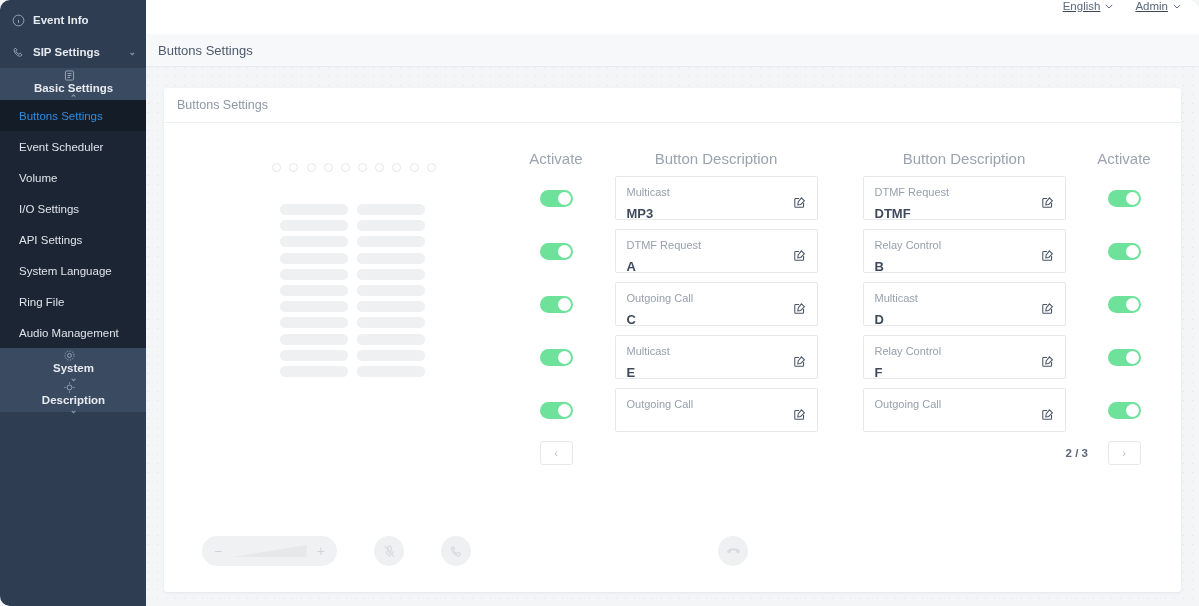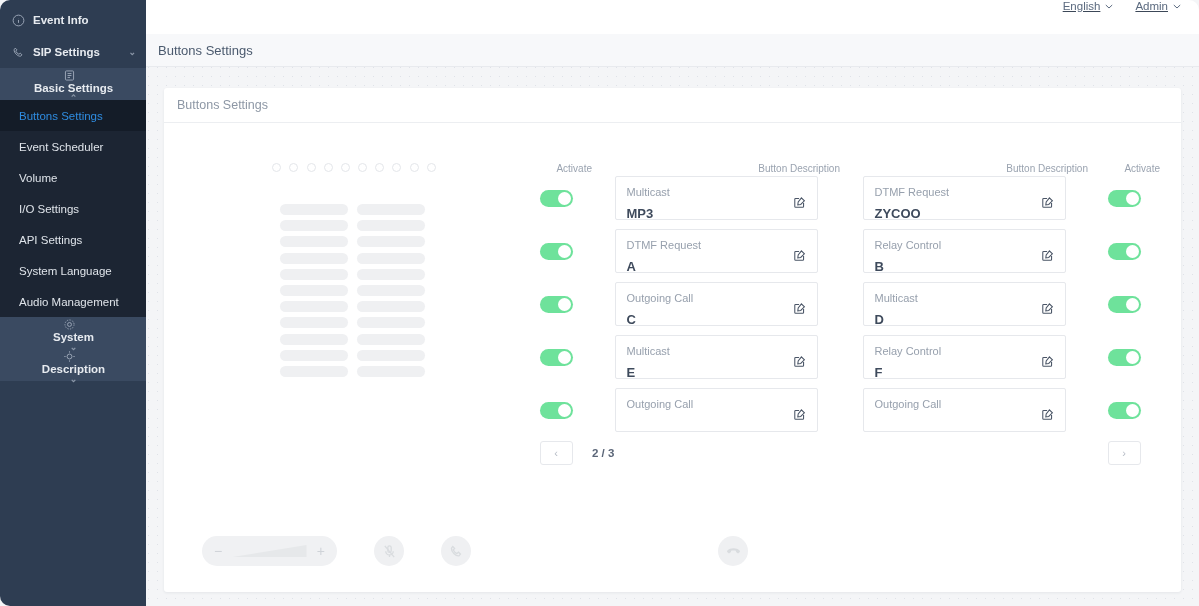--- a/index.html
+++ b/index.html
@@ -117,21 +117,21 @@
     width:30px; height:30px; border-radius:50%; background:#eff0f2;
     display:flex; align-items:center; justify-content:center;
     color:#d9dcdf;
   }
 
   
   .table{
     position:absolute; left:356px; top:62px; width:640px;
   }
   .thead{ display:flex; height:26px; align-items:flex-start; }
-  .th{ font-size:10px; color:#9aa3b0; text-align:right;margin-top:13px; }
+  .th{ font-size:15px; color:#9aa3b0; text-align:center; }
   .th.act{ width:72px; }
   .th.desc{ width:248px; }
   .trow{ display:flex; align-items:center; margin-bottom:9px; }
   .cell-act{ width:72px; display:flex; justify-content:center; }
   .cell-desc{ width:248px; display:flex; justify-content:center; }
   .tgl{
     width:33px; height:17px; border-radius:9px; background:#6ee29b;
     position:relative; cursor:pointer;
   }
   .tgl::after{
@@ -148,21 +148,21 @@
     position:absolute; right:11px; top:19px; width:13px; height:13px;
     color:#4a5566; cursor:pointer;
   }
   .pager{ display:flex; align-items:center; margin-top:9px; }
   .pg-btn{
     width:33px; height:24px; border:1px solid #e6e8ec; border-radius:3px;
     background:#fff; display:flex; align-items:center; justify-content:center;
     color:#b6bcc6; font-size:11px; cursor:pointer;
   }
   .pg-mid{
-    flex:1; text-align:left; font-size:11.5px; color:#5b6678; font-weight:bold;
+    flex:1; text-align:right; font-size:11.5px; color:#5b6678; font-weight:bold;
   }
   .pg-left{ width:72px; display:flex; justify-content:center; }
   .pg-right{ width:72px; display:flex; justify-content:center; }
   svg{ display:block; }
 </style>
 </head>
 <body>
 
 <div class="page-bg"></div>
 
@@ -212,20 +212,23 @@
           <span>Volume</span>
         </div>
       <div class="sub-item">
           <span>I/O Settings</span>
         </div>
       <div class="sub-item">
           <span>API Settings</span>
         </div>
       <div class="sub-item">
           <span>System Language</span>
+        </div>
+      <div class="sub-item">
+          <span>Ring File</span>
         </div>
       <div class="sub-item">
           <span>Audio Management</span>
         </div>
     </div>
 
     <div class="nav-group expanded">
       <span class="gicon">
         <svg width="13" height="13" viewBox="0 0 16 16" fill="none" stroke="currentColor" stroke-width="1.2">
           <circle cx="8" cy="8" r="2.4"></circle>
@@ -383,21 +386,21 @@
                 <svg width="13" height="13" viewBox="0 0 16 16" fill="none" stroke="currentColor" stroke-width="1.3">
                   <path d="M13 8.6v4.2a1 1 0 0 1-1 1H3.2a1 1 0 0 1-1-1V4a1 1 0 0 1 1-1h4.3"></path>
                   <path d="M10.4 2.3 14 5.9 9.5 10.4l-3.6.5.5-3.6z"></path>
                 </svg>
               </span>
         </div>
           </div>
         <div class="cell-desc">
             <div class="box">
           <div class="box-type">DTMF Request</div>
-          <div class="box-val">ZYCOO</div>
+          <div class="box-val">DTMF</div>
           <span class="edit">
                 <svg width="13" height="13" viewBox="0 0 16 16" fill="none" stroke="currentColor" stroke-width="1.3">
                   <path d="M13 8.6v4.2a1 1 0 0 1-1 1H3.2a1 1 0 0 1-1-1V4a1 1 0 0 1 1-1h4.3"></path>
                   <path d="M10.4 2.3 14 5.9 9.5 10.4l-3.6.5.5-3.6z"></path>
                 </svg>
               </span>
         </div>
           </div>
         <div class="cell-act">
             <div class="tgl"></div>

